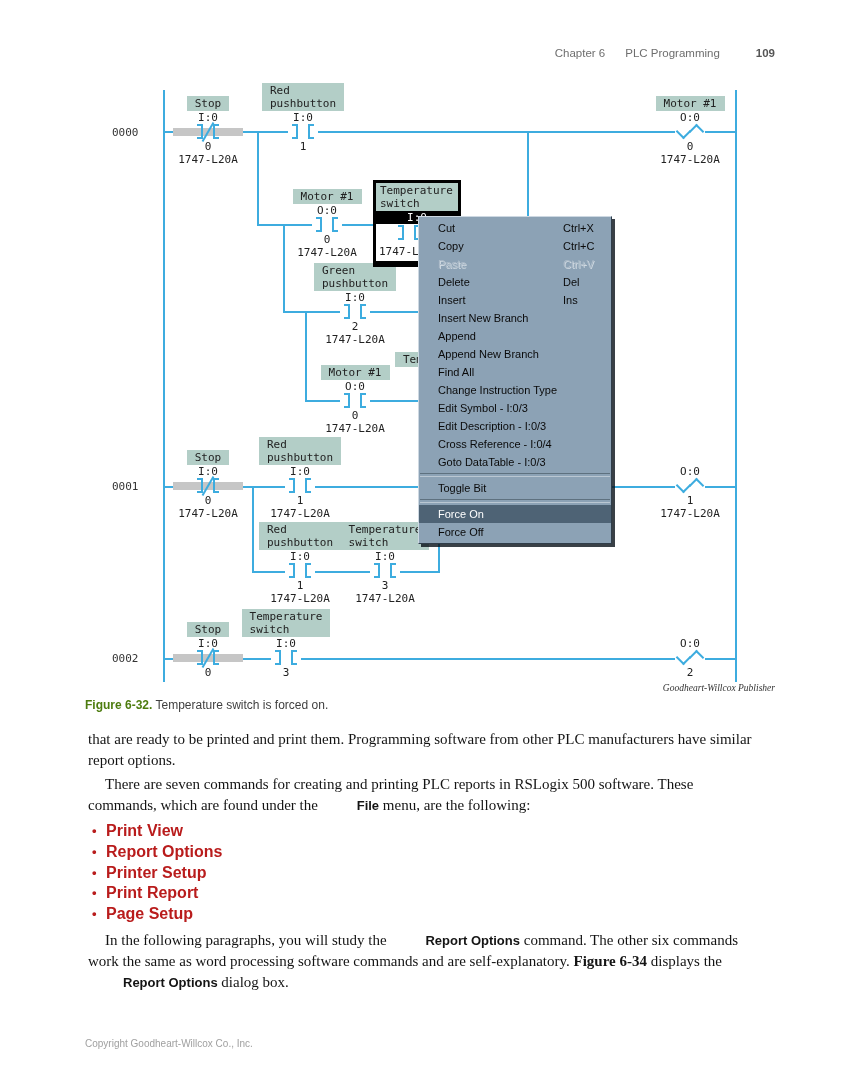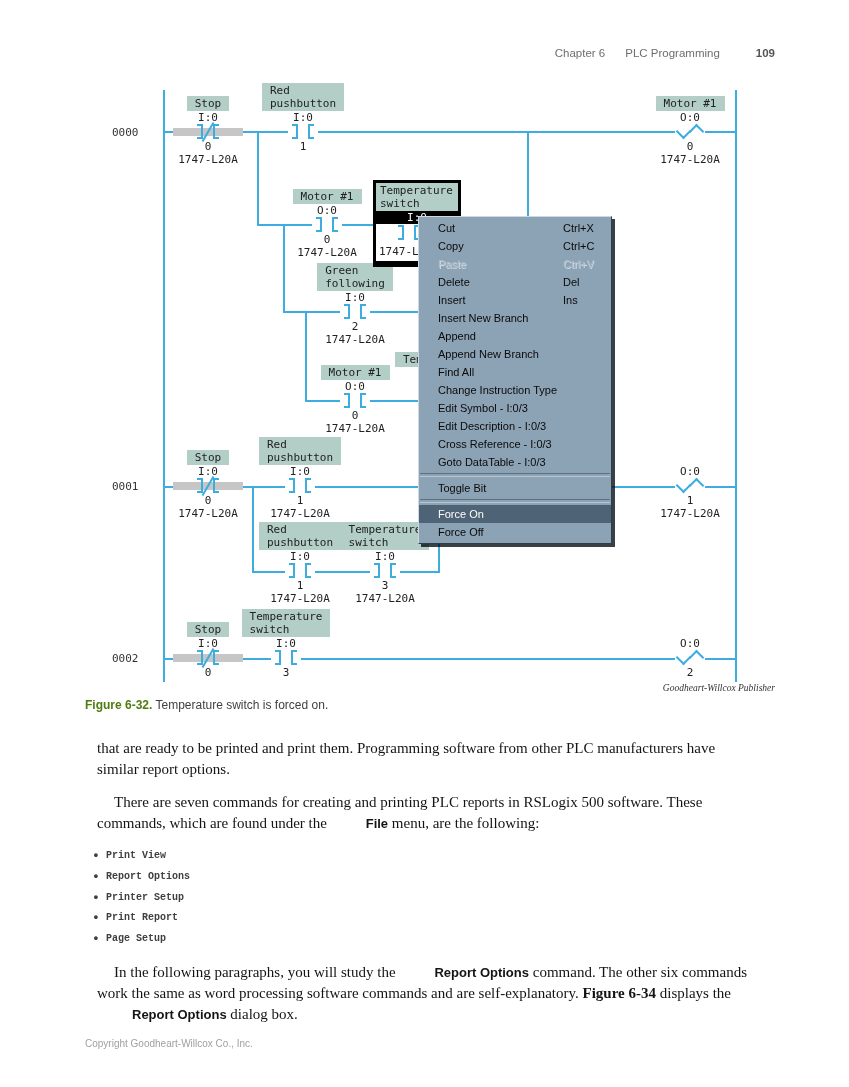--- a/index.html
+++ b/index.html
@@ -47,27 +47,27 @@
   .mi{position:relative;height:18px;line-height:18px;font-size:11px;color:#0a0a0a;padding-left:19px;cursor:default;}
   .mi .msc{position:absolute;left:144px;top:0;}
   .mi.dis{color:#aebdca;text-shadow:1px 1px 0 #cfd9e1;}
   .mi.hl{background:#4e6375;color:#ffffff;}
   .msep{height:2px;border-top:1px solid #5e717f;border-bottom:1px solid #bac7d2;margin:2px 1px;}
   
   .caption{position:absolute;left:85px;top:698px;font-size:12px;color:#3f3f3f;}
   .caption .figlabel{color:#4d7c0f;font-weight:bold;}
   .bodytext{position:absolute;left:85px;top:726px;width:676px;font-family:"Liberation Serif",serif;
             font-size:15px;line-height:21px;color:#141414;}
-  .bodytext p{margin:12px;}
+  .bodytext p{margin:3px;}
   .bodytext p.ind{text-indent:17px;}
   .bs{font-family:"Liberation Sans",sans-serif;font-weight:bold;font-size:13px;padding-left:35px;}
   .bf{font-weight:bold;}
   ul.blist{list-style:none;margin:5px 0 5px 0;padding:0 0 0 21px;}
-  ul.blist li{font-family:Liberation Mono, monospace;font-weight:bold;font-size:10px;
-              line-height:20.8px;color:#404040;position:relative;}
+  ul.blist li{font-family:Liberation Sans, sans-serif;font-weight:bold;font-size:16px;
+              line-height:20.8px;color:#b91c1c;position:relative;}
   ul.blist li::before{content:"\2022";position:absolute;left:-14px;font-size:13px;}
 </style>
 </head>
 <body>
 
 <div class="pghead">
   <span>Chapter 6</span><span class="sec">PLC Programming</span><span class="pgnum">109</span>
 </div>
 
 <div class="wire v" style="left:163px;top:90px;height:592px;"></div>
@@ -135,21 +135,21 @@
     <div class="sym" style="position:absolute;left:18px;top:1px;">
         <span class="br l"></span>
         <span class="br r"></span>
       </div>
     <div class="sel-dev">1747-L20A</div>
   </div>
 </div>
 
 <div class="ins" style="left:355px;top:263px;">
   <div class="lbl">Green
-following</div>
+pushbutton</div>
   <div class="addr">I:0</div>
   <div class="sym"><span class="br l"></span><span class="br r"></span></div>
   <div class="pin">2</div>
   <div class="dev">1747-L20A</div>
 </div>
 
 <div class="ins" style="left:355px;top:365px;">
   <div class="lbl">Motor #1</div>
   <div class="addr">O:0</div>
   <div class="sym"><span class="br l"></span><span class="br r"></span></div>
@@ -229,21 +229,21 @@
   <div class="mi dis"><span>Paste</span><span class="msc">Ctrl+V</span></div>
   <div class="mi"><span>Delete</span><span class="msc">Del</span></div>
   <div class="mi"><span>Insert</span><span class="msc">Ins</span></div>
   <div class="mi"><span>Insert New Branch</span></div>
   <div class="mi"><span>Append</span></div>
   <div class="mi"><span>Append New Branch</span></div>
   <div class="mi"><span>Find All</span></div>
   <div class="mi"><span>Change Instruction Type</span></div>
   <div class="mi"><span>Edit Symbol - I:0/3</span></div>
   <div class="mi"><span>Edit Description - I:0/3</span></div>
-  <div class="mi"><span>Cross Reference - I:0/3</span></div>
+  <div class="mi"><span>Cross Reference - I:0/4</span></div>
   <div class="mi"><span>Goto DataTable - I:0/3</span></div>
   <div class="msep"></div>
   <div class="mi"><span>Toggle Bit</span></div>
   <div class="msep"></div>
   <div class="mi hl"><span>Force On</span></div>
   <div class="mi"><span>Force Off</span></div>
 </div>
 
 <div class="credit">Goodheart-Willcox Publisher</div>
 <div class="caption">

